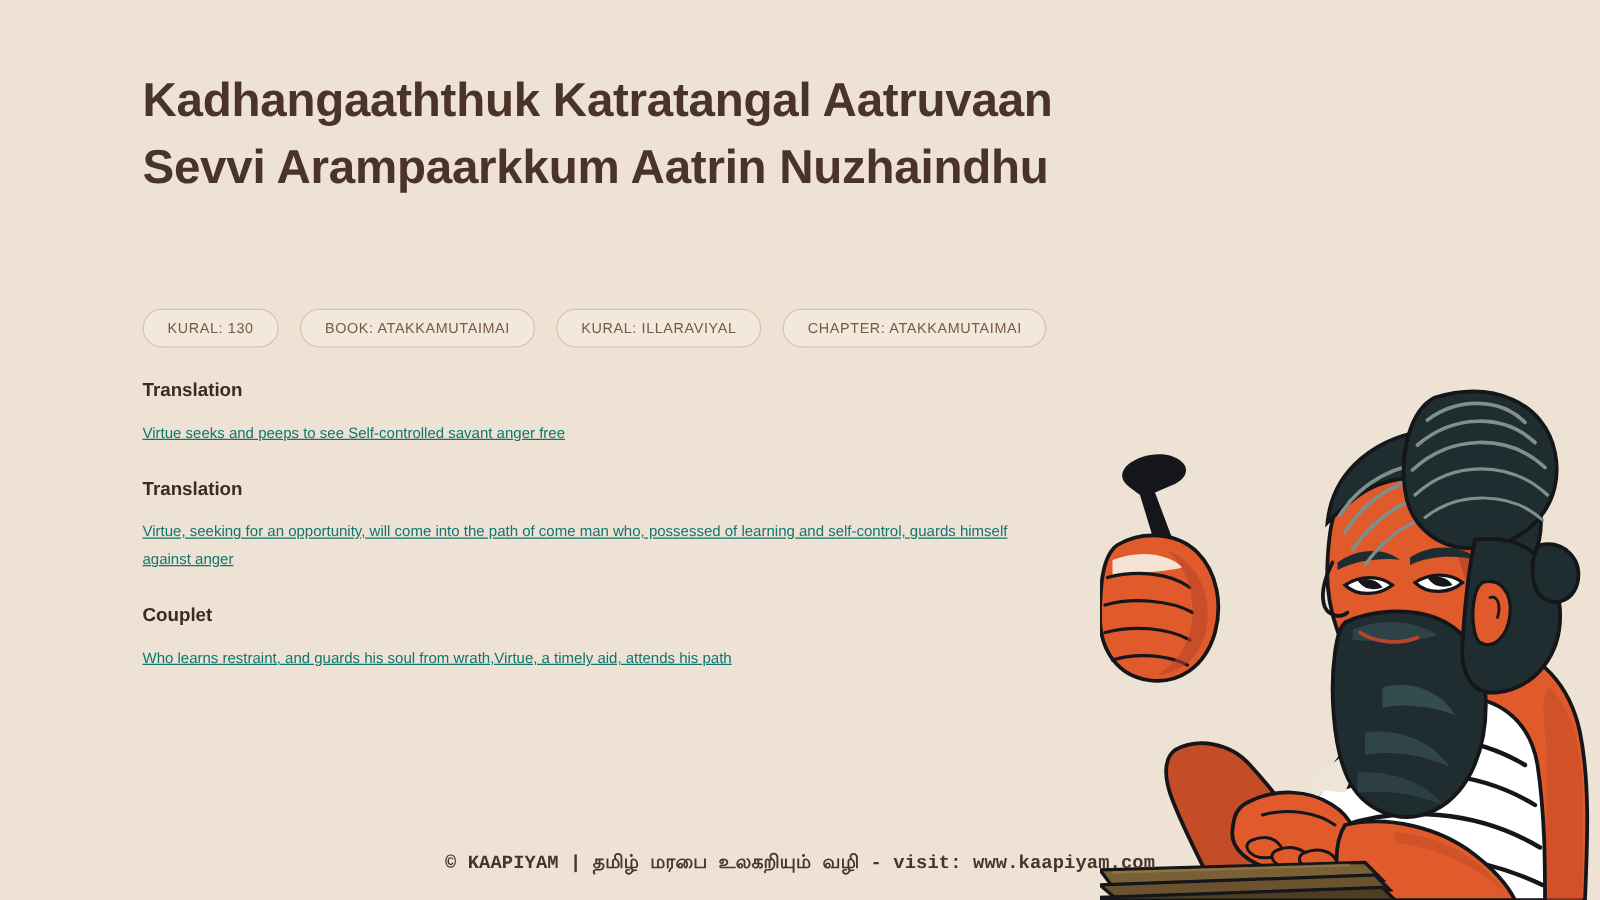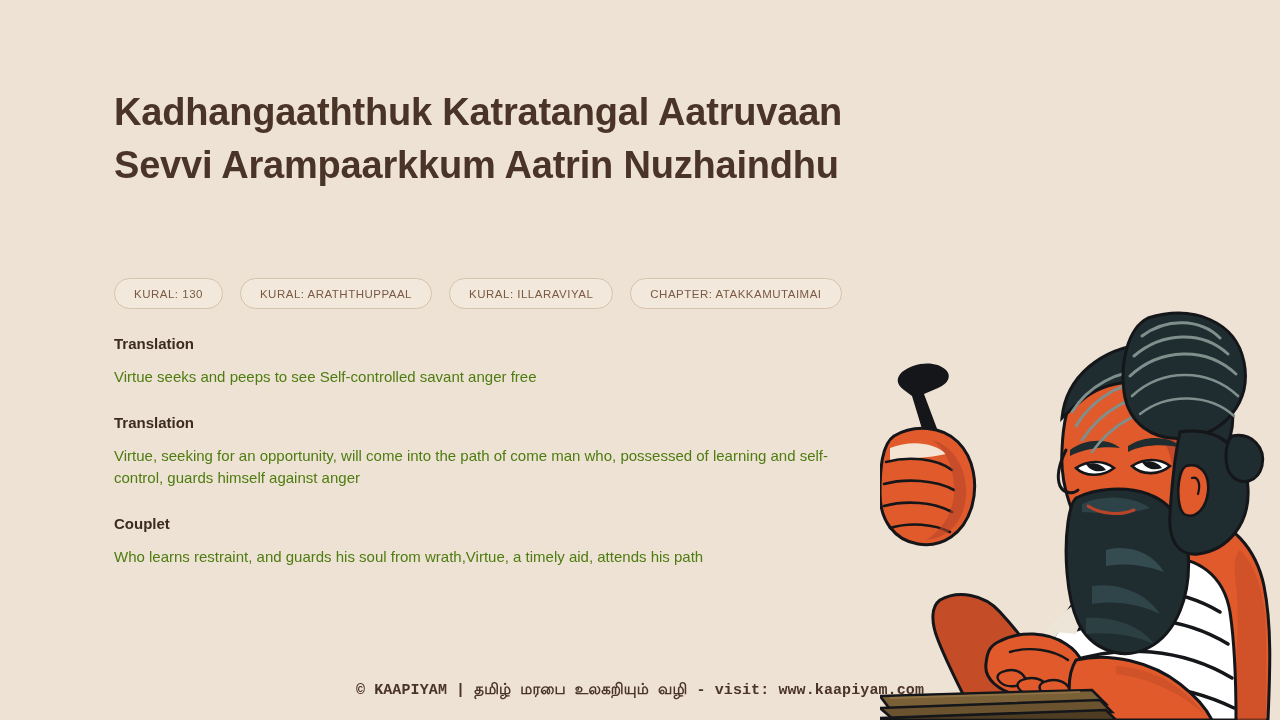--- a/index.html
+++ b/index.html
@@ -35,21 +35,21 @@
   .illustration svg {
     display: block;
     width: 100%;
     height: 100%;
   }
 
   
   .content {
     position: absolute;
     left: 114px;
-    top: 86px;
+    top: 55px;
     width: 800px;
   }
   .kural-title {
     margin: 0;
     font-size: 38px;
     line-height: 53px;
     font-weight: bold;
     color: #4A3328;
     letter-spacing: -0.2px;
     max-width: 800px;
@@ -86,24 +86,25 @@
   }
   .section-label {
     margin: 18px 0 13px 0;
     font-size: 15px;
     font-weight: bold;
     color: #3C2B21;
     line-height: 18px;
   }
   .section-text {
     margin: 0;
-    font-size: 15px;
+    font-size: 12px;
     line-height: 22px;
-    color: #4d7c0f;
+    color: #0f766e;
     max-width: 730px;
+    text-decoration: underline;
   }
 
   
   .footer {
     position: absolute;
     left: 0;
     right: 0;
     bottom: 19px;
     text-align: center;
     font-size: 15px;
@@ -214,21 +215,21 @@
       </g>
     </svg>
   </div>
 
   <div class="content">
 
     <h1 class="kural-title">Kadhangaaththuk Katratangal Aatruvaan Sevvi Arampaarkkum Aatrin Nuzhaindhu</h1>
 
     <div class="pill-row">
       <span class="pill">KURAL: 130</span>
-      <span class="pill">KURAL: ARATHTHUPPAAL</span>
+      <span class="pill">BOOK: ATAKKAMUTAIMAI</span>
       <span class="pill">KURAL: ILLARAVIYAL</span>
       <span class="pill">CHAPTER: ATAKKAMUTAIMAI</span>
     </div>
 
     <div class="section">
       <h2 class="section-label">Translation</h2>
       <p class="section-text">Virtue seeks and peeps to see Self-controlled savant anger free</p>
     </div>
 
     <div class="section">

